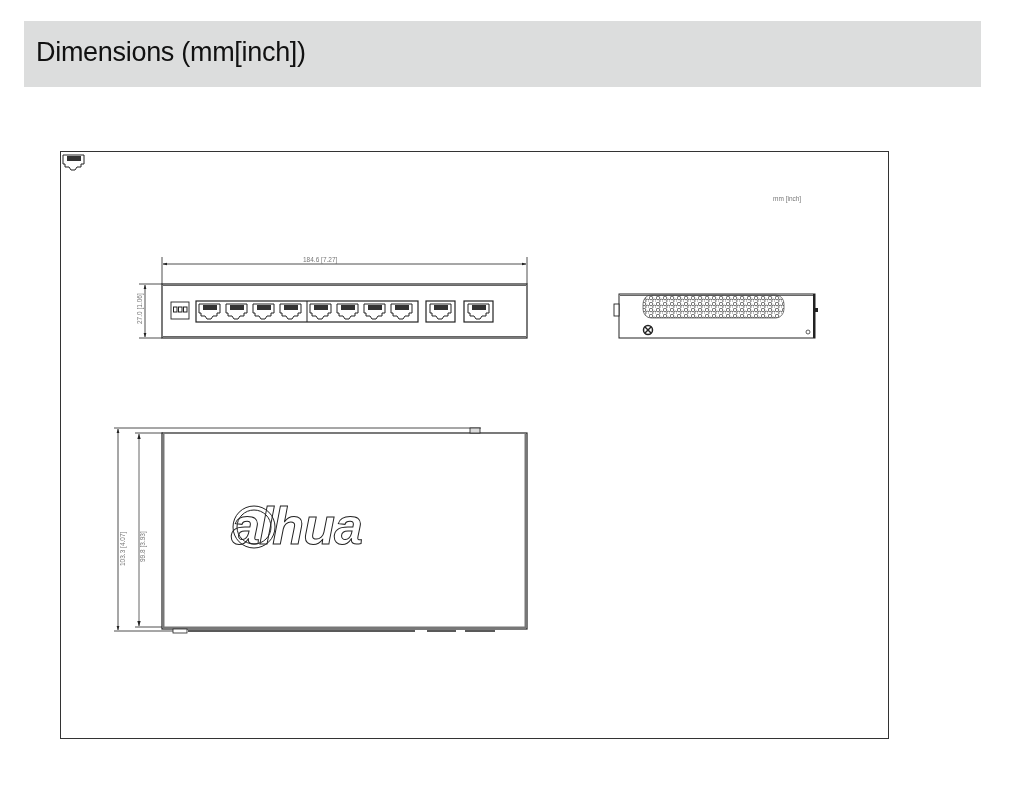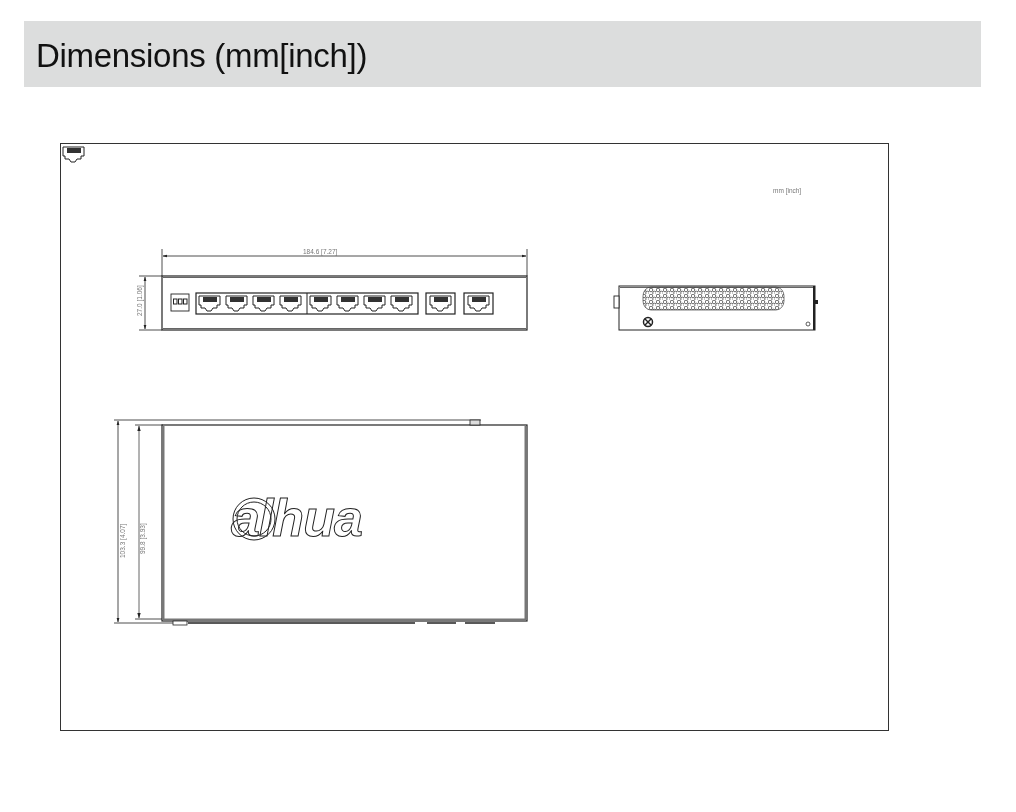--- a/index.html
+++ b/index.html
@@ -1,22 +1,22 @@
 <!DOCTYPE html>
 <html><head>
   <meta charset="utf-8">
   <style>
     html, body { margin: 0; padding: 0; background: #ffffff; }
     body { width: 1016px; height: 812px; position: relative; overflow: hidden;
            font-family: "DejaVu Sans", sans-serif; }
     .header-bar { position: absolute; left: 24px; top: 21px; width: 957px; height: 66px;
                   background: #dcdddd; }
-    .header-title { position: absolute; left: 12px; top: 16px; font-size: 33px; color: #111;
+    .header-title { position: absolute; left: 12px; top: 16px; font-size: 27px; color: #111;
                     font-family: "Liberation Sans", sans-serif; letter-spacing: -0.3px; }
-    .drawing-frame { position: absolute; left: 60px; top: 143px; width: 829px; height: 588px;
+    .drawing-frame { position: absolute; left: 60px; top: 151px; width: 829px; height: 588px;
                      border: 1px solid #333; box-sizing: border-box; background: #fff; }
     svg text { font-family: "Liberation Sans", sans-serif; }
   </style>
 </head>
 <body>
 
 <div class="header-bar">
   <div class="header-title">Dimensions (mm[inch])</div>
 </div>
 

